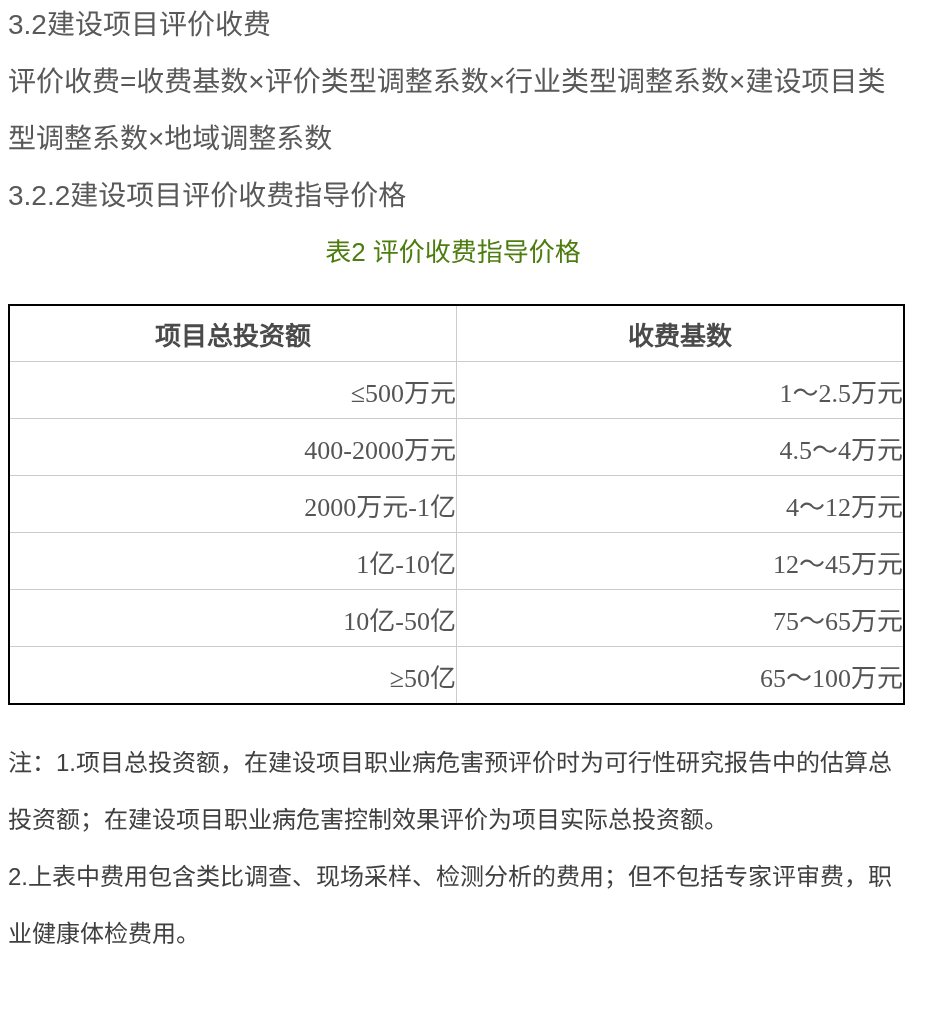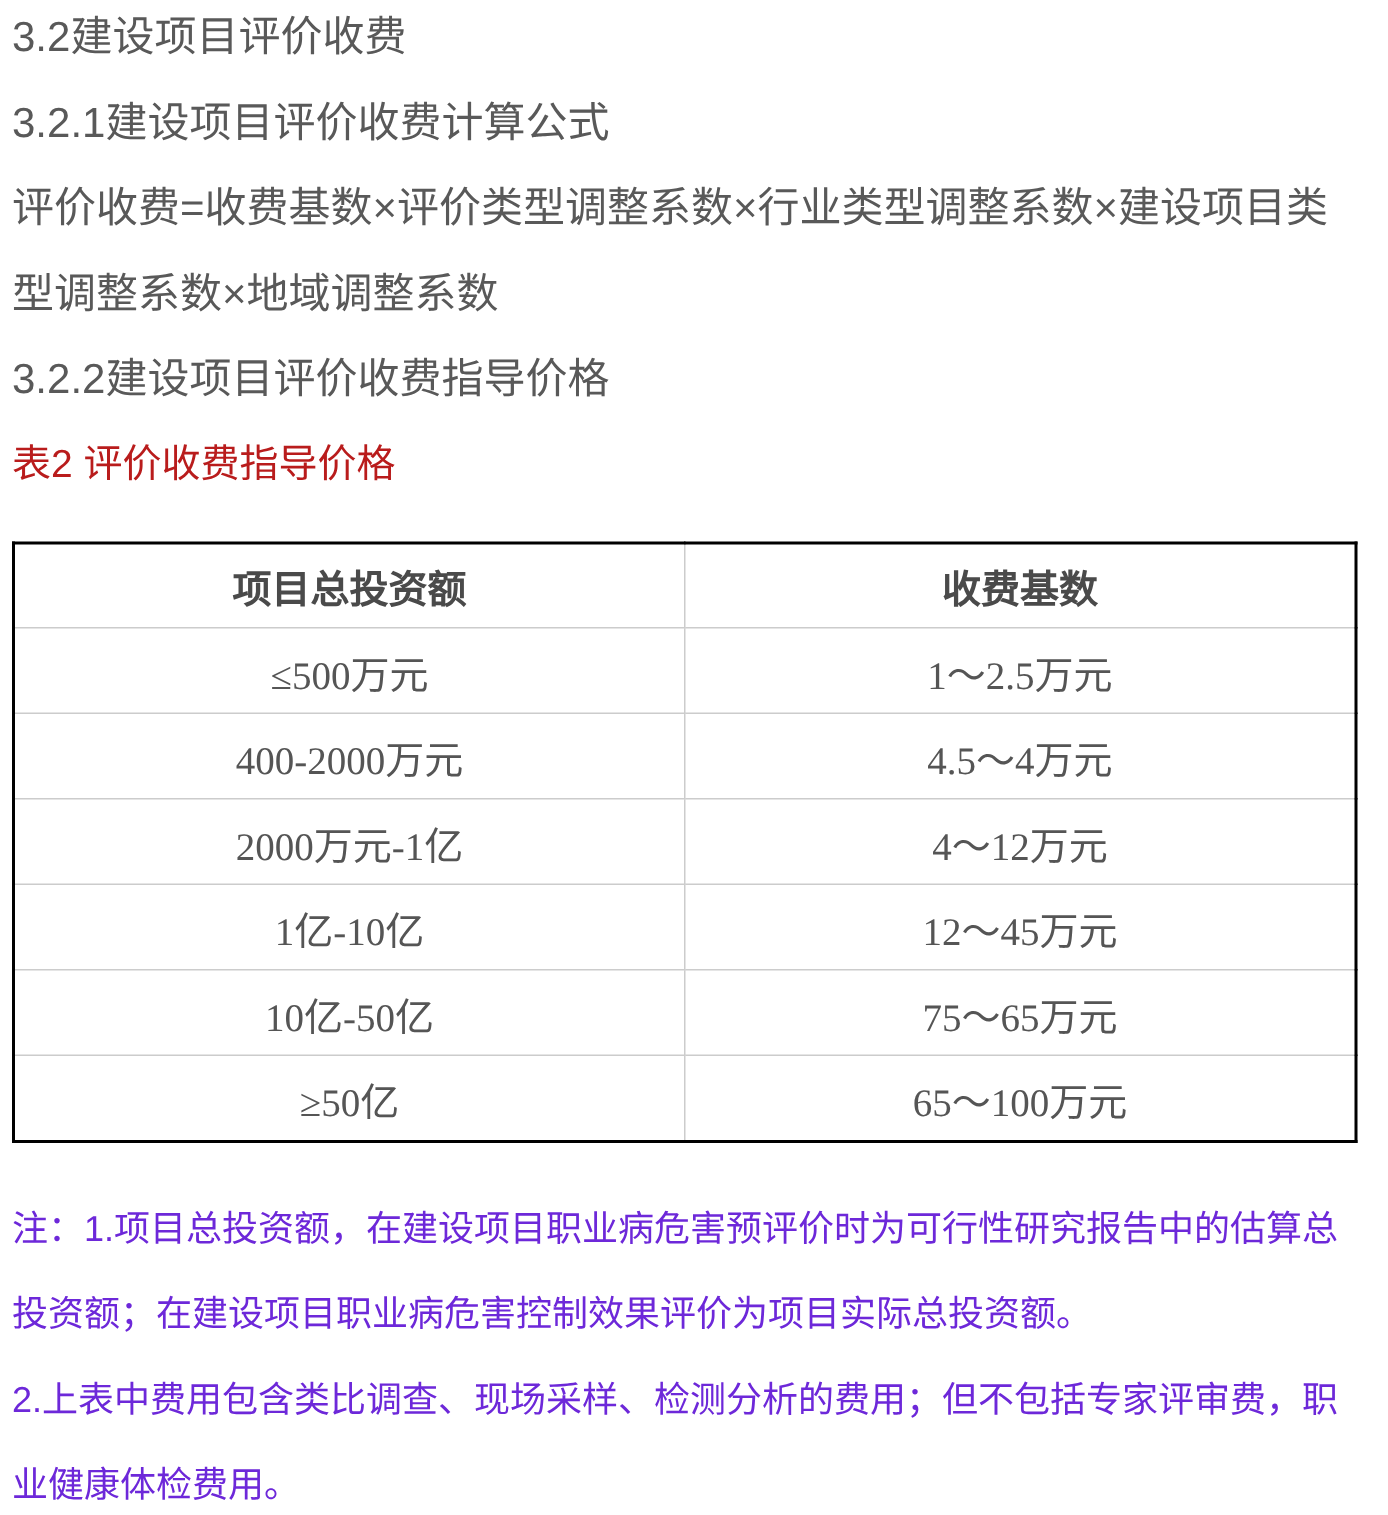--- a/index.html
+++ b/index.html
@@ -26,24 +26,24 @@
     font-weight: 400;
   }
   .h-first { margin-top: -4px; }
   .formula {
     width: 890px;
     word-break: break-all;
   }
   .caption {
     margin: 0;
     width: 890px;
-    text-align: left;
+    text-align: center;
     font-size: 26px;
     line-height: 57px;
-    color: #b91c1c;
+    color: #4d7c0f;
   }
   table.fee-table {
     margin-top: 23px;
     width: 897px;
     border-collapse: collapse;
     table-layout: fixed;
     border: 2px solid #000000;
   }
   table.fee-table th,
   table.fee-table td {
@@ -59,39 +59,39 @@
     color: #4a4a4a;
     font-family: "Liberation Sans", "DejaVu Sans", sans-serif;
     margin-left: 43px;
   }
   table.fee-table td {
     height: 56px;
     font-size: 26px;
     font-weight: 400;
     color: #555555;
     font-family: "Liberation Serif", "DejaVu Serif", serif;
+    text-align: right;
   }
   .notes { margin-top: 29px; }
   .note {
     margin: 0;
     width: 890px;
     font-size: 24px;
     line-height: 57px;
-    color: #6d28d9;
+    color: #404040;
     word-break: break-all;
   }
 </style>
 </head>
 <body>
 
 <div class="doc">
 
   <p class="h-line h-first">3.2建设项目评价收费</p>
 
-  <p class="h-line">3.2.1建设项目评价收费计算公式</p>
 
   <p class="h-line formula">评价收费=收费基数×评价类型调整系数×行业类型调整系数×建设项目类型调整系数×地域调整系数</p>
 
   <p class="h-line">3.2.2建设项目评价收费指导价格</p>
 
   <p class="caption">表2 评价收费指导价格</p>
 
   <table class="fee-table">
     <thead>
       <tr>

